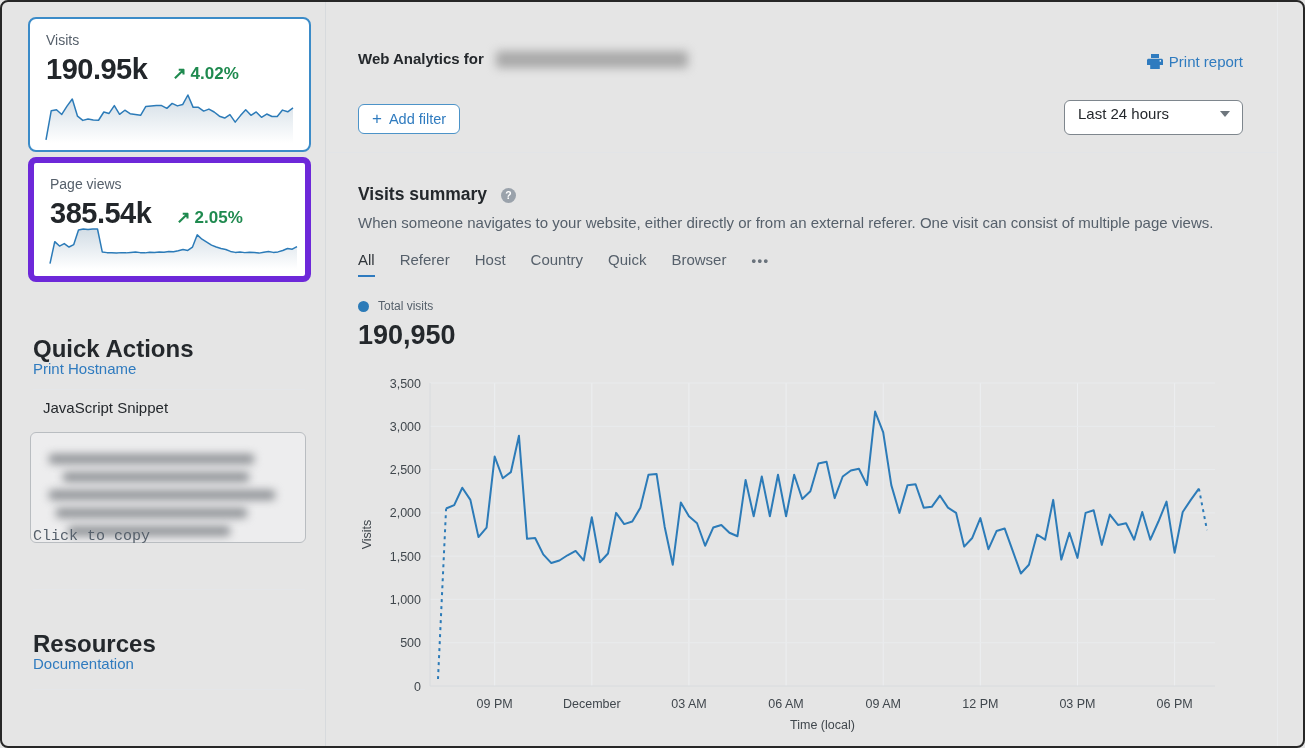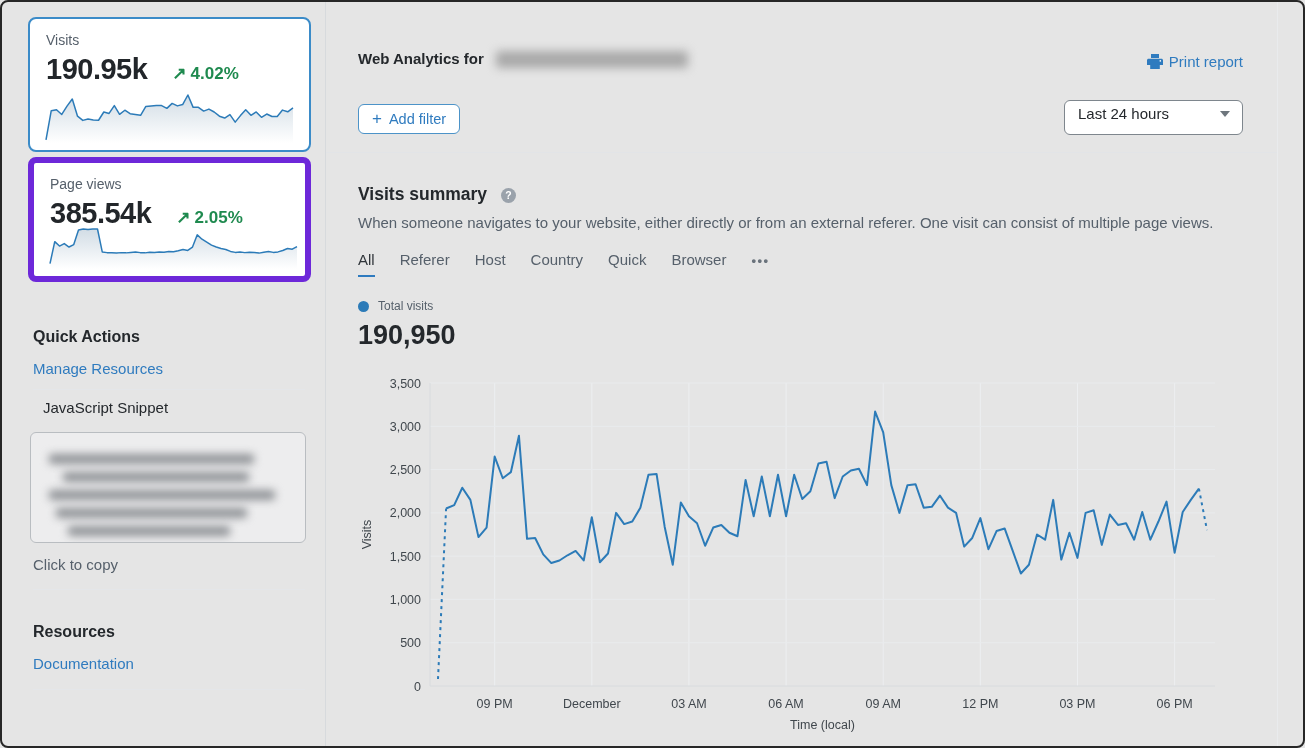--- a/index.html
+++ b/index.html
@@ -12,21 +12,21 @@
   .metric-card{position:absolute;left:28px;width:283px;background:#fff;border-radius:8px;box-sizing:border-box;}
   .card-visits{top:17px;height:135px;border:2px solid #3b8bc8;}
   .card-pageviews{top:157px;height:125px;border:6px solid #6d28d9;}
   .card-inner{padding:13px 16px 0 16px;}
   .metric-label{font-size:14px;color:#56606b;}
   .metric-row{margin-top:5px;display:flex;align-items:baseline;gap:25px;}
   .metric-value{font-size:29px;font-weight:700;color:#22262a;letter-spacing:-.5px;}
   .metric-delta{font-size:17px;font-weight:700;color:#1f8a4f;display:flex;gap:4px;align-items:baseline;}
   .card-spark{position:absolute;left:14px;bottom:7px;}
 
-  .side-h2{position:absolute;left:33px;font-size:16px;font-weight:700;color:#24282c;}
+  .side-h2{position:absolute;left:33px;font-size:24px;font-weight:700;color:#24282c;}
   .side-link{position:absolute;left:33px;font-size:15px;color:#2f7bbf;cursor:pointer;}
   .side-text{position:absolute;left:43px;font-size:15px;color:#24282c;}
   .side-muted{position:absolute;left:33px;font-size:15px;color:#56606b;}
   .side-hr{position:absolute;left:33px;width:272px;height:1px;background:#e4e6e9;}
   .snippet-box{position:absolute;left:30px;top:432px;width:276px;height:111px;box-sizing:border-box;
                background:#ededee;border:1px solid #b9bdc1;border-radius:6px;cursor:pointer;
                padding:13px 18px;overflow:hidden;}
   .blur-line{height:10px;border-radius:3px;background:#8f9296;filter:blur(4px);margin:8px 0;}
 
   
@@ -113,33 +113,33 @@
             <stop offset="0%" stop-color="#7d9cb5" stop-opacity="0.35"></stop>
             <stop offset="100%" stop-color="#7d9cb5" stop-opacity="0"></stop>
           </linearGradient>
         </defs>
         <path d="M2,40.58974358974359L6.75,18.666666666666668L11.5,23.05128205128205L16.25,20.615384615384617L21,24.025641025641026L25.75,21.58974358974359L30.5,6.974358974358971L35.25,6L40,6.487179487179489L44.75,6L49.5,6L54.25,28.897435897435898L59,29.628205128205128L63.75,29.871794871794872L68.5,30.115384615384613L73.25,29.628205128205128L78,29.871794871794872L82.75,29.384615384615387L87.5,28.897435897435898L92.25,29.628205128205128L97,29.871794871794872L101.75,29.141025641025642L106.5,29.384615384615387L111.25,28.897435897435898L116,29.141025641025642L120.75,28.41025641025641L125.5,28.653846153846153L130.25,27.67948717948718L135,26.46153846153846L139.75,27.435897435897434L144.5,24.025641025641026L149.25,11.846153846153847L154,16.23076923076923L158.75,19.153846153846153L163.5,22.076923076923077L168.25,24.025641025641026L173,25.487179487179485L177.75,26.46153846153846L182.5,28.41025641025641L187.25,29.384615384615387L192,28.897435897435898L196.75,29.628205128205128L201.5,29.141025641025642L206.25,29.384615384615387L211,30.115384615384613L215.75,29.141025641025642L220.5,28.41025641025641L225.25,29.384615384615387L230,28.897435897435898L234.75,27.435897435897434L239.5,25.487179487179485L244.25,26.21794871794872L249,23.53846153846154L249,46L2,46Z" fill="url(#pageviews-sparkline-g)"></path>
         <path d="M2,40.58974358974359L6.75,18.666666666666668L11.5,23.05128205128205L16.25,20.615384615384617L21,24.025641025641026L25.75,21.58974358974359L30.5,6.974358974358971L35.25,6L40,6.487179487179489L44.75,6L49.5,6L54.25,28.897435897435898L59,29.628205128205128L63.75,29.871794871794872L68.5,30.115384615384613L73.25,29.628205128205128L78,29.871794871794872L82.75,29.384615384615387L87.5,28.897435897435898L92.25,29.628205128205128L97,29.871794871794872L101.75,29.141025641025642L106.5,29.384615384615387L111.25,28.897435897435898L116,29.141025641025642L120.75,28.41025641025641L125.5,28.653846153846153L130.25,27.67948717948718L135,26.46153846153846L139.75,27.435897435897434L144.5,24.025641025641026L149.25,11.846153846153847L154,16.23076923076923L158.75,19.153846153846153L163.5,22.076923076923077L168.25,24.025641025641026L173,25.487179487179485L177.75,26.46153846153846L182.5,28.41025641025641L187.25,29.384615384615387L192,28.897435897435898L196.75,29.628205128205128L201.5,29.141025641025642L206.25,29.384615384615387L211,30.115384615384613L215.75,29.141025641025642L220.5,28.41025641025641L225.25,29.384615384615387L230,28.897435897435898L234.75,27.435897435897434L239.5,25.487179487179485L244.25,26.21794871794872L249,23.53846153846154" fill="none" stroke="#2c7bb8" stroke-width="1.5" stroke-linejoin="round"></path>
       </svg>
   </div>
 
   <h2 class="side-h2" style="top:315px;">Quick Actions</h2>
-  <a class="side-link" style="top:360px;">Manage Resources</a>
+  <a class="side-link" style="top:360px;">Print Hostname</a>
   <div class="side-hr" style="top:389px;"></div>
   <div class="side-text" style="top:399px;">JavaScript Snippet</div>
 
   <div class="snippet-box">
     <div class="blur-line" style="width:86%;"></div>
     <div class="blur-line" style="width:78%;margin-left:6%;"></div>
     <div class="blur-line" style="width:95%;"></div>
     <div class="blur-line" style="width:80%;margin-left:3%;"></div>
     <div class="blur-line" style="width:68%;margin-left:8%;"></div>
   </div>
 
-  <div class="side-muted" style="top:556px;">Click to copy</div>
+  <div class="side-muted" style="top:528px;font-family:Liberation Mono, monospace;">Click to copy</div>
   <div class="side-hr" style="top:589px;"></div>
   <h2 class="side-h2" style="top:610px;">Resources</h2>
   <a class="side-link" style="top:655px;">Documentation</a>
   <div class="side-hr" style="top:689px;"></div>
 
   <div class="vdiv"></div>
   <div class="redge"></div>
 
   <div class="page-title">
     <span>Web Analytics for</span>

